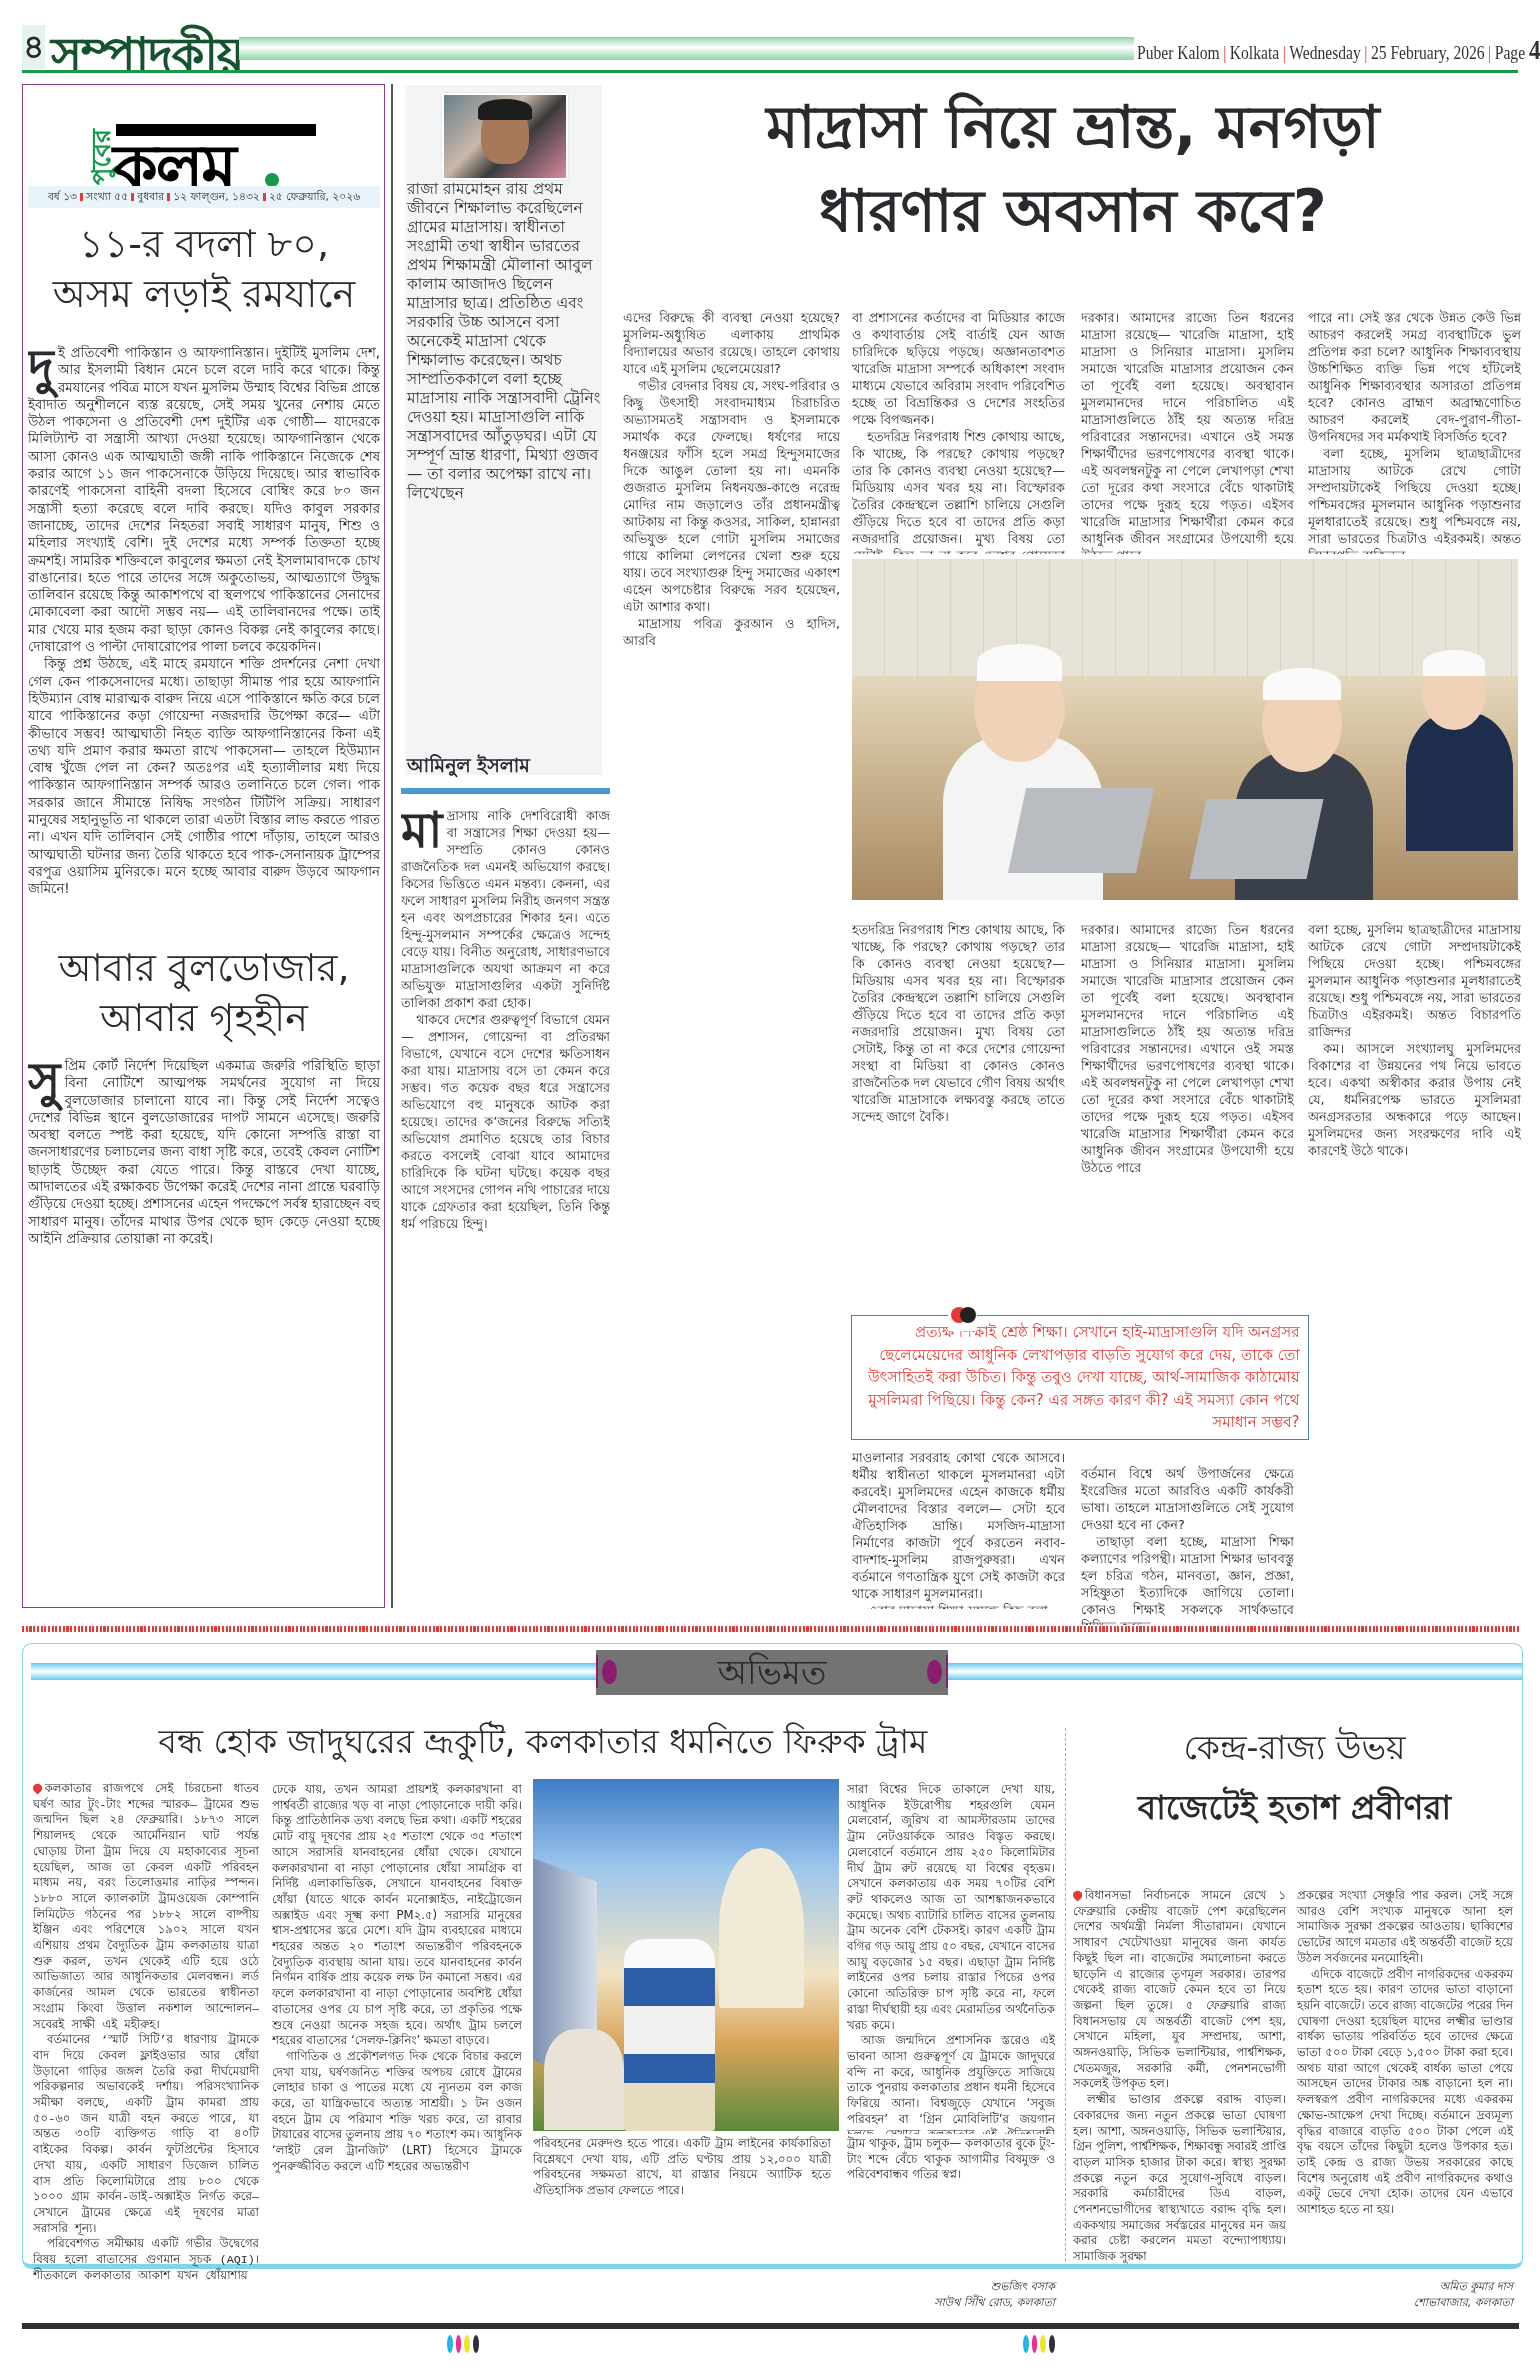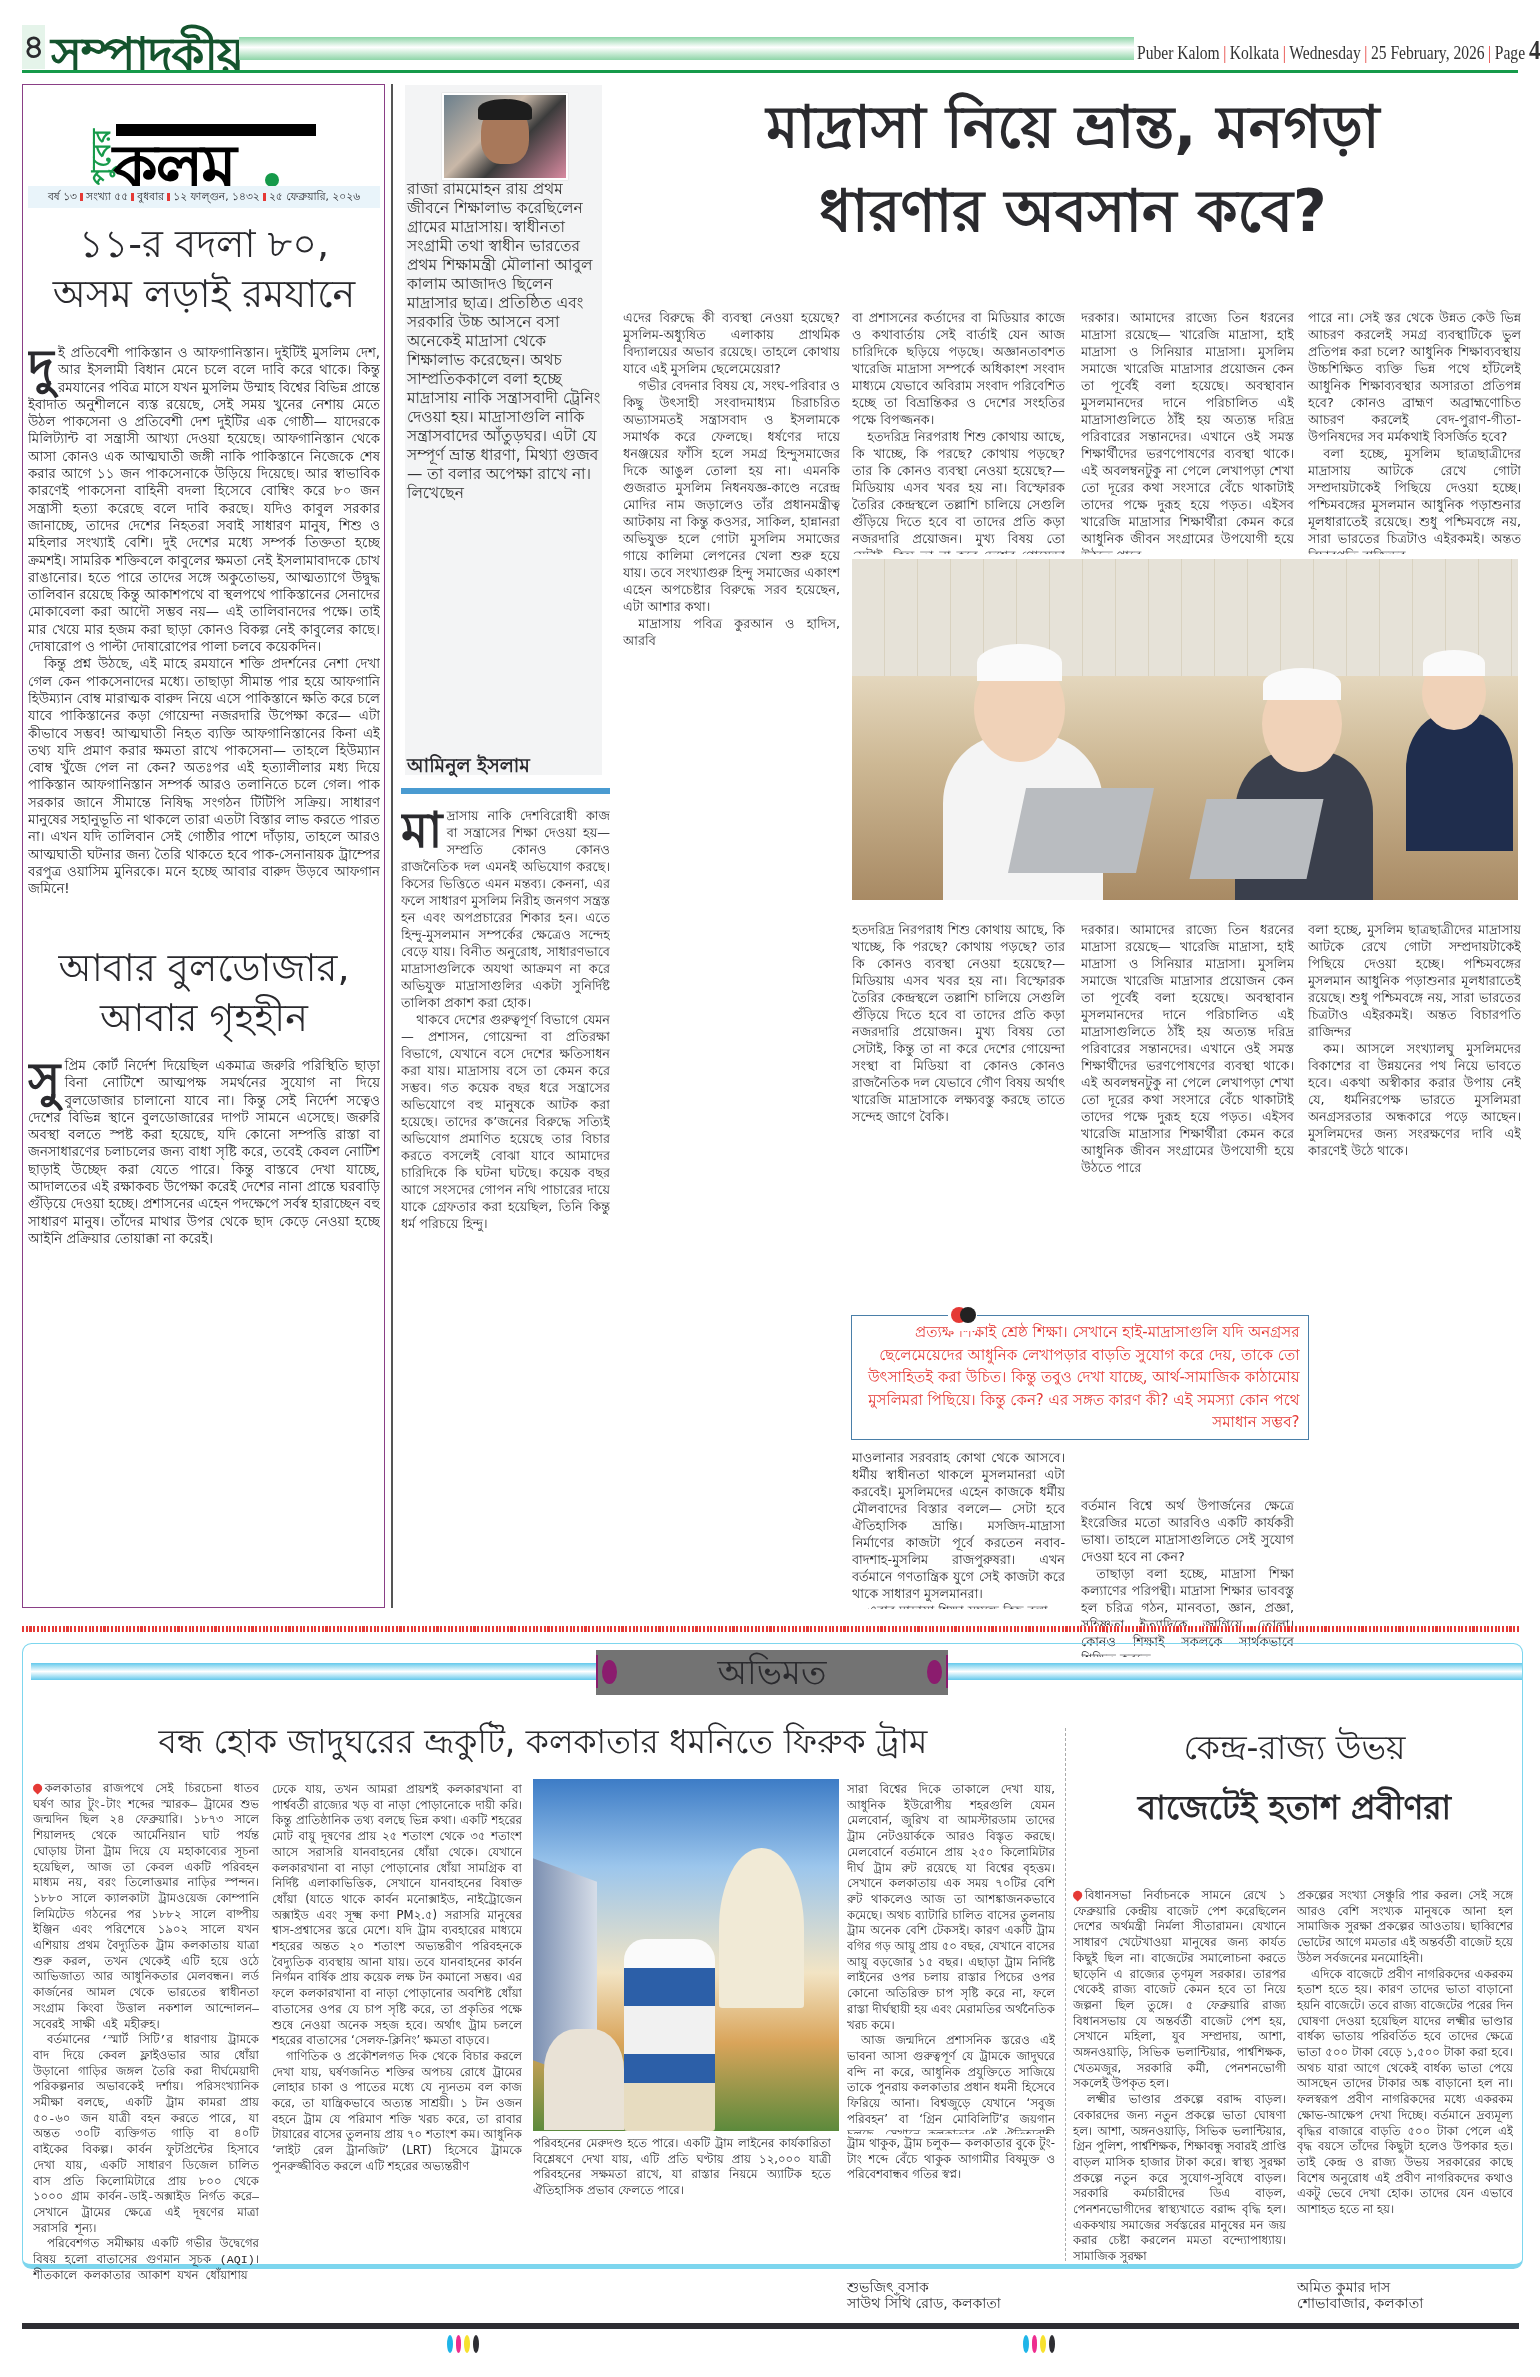--- a/index.html
+++ b/index.html
@@ -60,21 +60,21 @@
   .orn .d{position:absolute;top:4.3px;width:15px;height:24.5px;background:#8b1c6e;border-radius:50%;}
   .orn .p{position:absolute;top:0;width:2.1px;height:33px;background:#8b1c6e;}
   .bh{font-size:33px;line-height:43px;font-family:"DejaVu Sans",sans-serif;color:#2a2a2e;}
   .dashv{left:1065px;top:1728px;width:0;height:533px;border-left:1.1px dashed #aaa;}
   .tram{left:533px;top:1779px;width:306px;height:352px;background:linear-gradient(180deg,#3d7cc6 0%,#9cc6ec 25%,#f2e4c4 55%,#d9a45a 75%,#5c8a3c 100%);overflow:hidden;}
   .tram .bridge{position:absolute;left:0;top:91px;width:64px;height:202px;background:linear-gradient(90deg,#7b8fb1,#d6dde8);transform:skewY(20deg);}
   .tram .dome{position:absolute;left:186px;top:69px;width:85px;height:160px;background:#f1ead6;border-radius:50% 50% 3.2px 3.2px;}
   .tram .car{position:absolute;left:91px;top:160px;width:91px;height:192px;background:linear-gradient(180deg,#fafafa 0 15%,#2c5fa8 15% 35%,#f1f1f1 35% 60%,#2c5fa8 60% 75%,#e7dcc0 75%);border-radius:21px 21px 3.2px 3.2px;}
   .tram .man{position:absolute;left:10.7px;top:250px;width:80px;height:101px;background:#e9e2d6;border-radius:40% 40% 0 0;}
   .reddot{display:inline-block;width:8.5px;height:8.5px;border-radius:50% 50% 50% 0;background:#e53935;margin-right:3.2px;transform:rotate(-45deg);}
-  .sig{font-size:14px;line-height:16px;text-align:left;font-family:"DejaVu Sans",sans-serif;}
+  .sig{font-size:11px;line-height:16px;text-align:right;font-family:"DejaVu Sans",sans-serif;font-style:italic;}
   .foot-bar{left:22.4px;top:2323px;width:1497px;height:6.4px;background:#2e2e33;}
   .reg{position:absolute;top:2335px;}
   .reg span{display:inline-block;width:5.9px;height:18px;border-radius:50%;margin-right:2.7px;}
 </style>
 </head>
 <body>
 
 <div class="abs hdr-num">৪</div>
 <div class="abs hdr-sec">সম্পাদকীয়</div>
 <div class="abs hdr-band"></div>
@@ -176,21 +176,21 @@
 </div>
 <div class="abs callout-logo">
     <span class="r"></span>
     <span class="k"></span>
   </div>
 
 <div class="abs body col" style="left:852px;top:1449px;width:213px;height:160px;overflow:hidden;">
   <p class="first">মাওলানার সরবরাহ কোথা থেকে আসবে। ধর্মীয় স্বাধীনতা থাকলে মুসলমানরা এটা করবেই। মুসলিমদের এহেন কাজকে ধর্মীয় মৌলবাদের বিস্তার বললে— সেটা হবে ঐতিহাসিক ভ্রান্তি। মসজিদ-মাদ্রাসা নির্মাণের কাজটা পূর্বে করতেন নবাব-বাদশাহ-মুসলিম রাজপুরুষরা। এখন বর্তমানে গণতান্ত্রিক যুগে সেই কাজটা করে থাকে সাধারণ মুসলমানরা।</p>
   <p>এবার মাদ্রাসা শিক্ষা সম্বন্ধে কিছু বলা</p>
 </div>
-<div class="abs body col" style="left:1081px;top:1497px;width:213px;height:160px;overflow:hidden;">
+<div class="abs body col" style="left:1081px;top:1465px;width:213px;height:160px;overflow:hidden;">
   <p class="first">বর্তমান বিশ্বে অর্থ উপার্জনের ক্ষেত্রে ইংরেজির মতো আরবিও একটি কার্যকরী ভাষা। তাহলে মাদ্রাসাগুলিতে সেই সুযোগ দেওয়া হবে না কেন?</p>
   <p>তাছাড়া বলা হচ্ছে, মাদ্রাসা শিক্ষা কল্যাণের পরিপন্থী। মাদ্রাসা শিক্ষার ভাববস্তু হল চরিত্র গঠন, মানবতা, জ্ঞান, প্রজ্ঞা, সহিষ্ণুতা ইত্যাদিকে জাগিয়ে তোলা। কোনও শিক্ষাই সকলকে সার্থকভাবে শিক্ষিত করতে</p>
 </div>
 
 <div class="abs red-dash"></div>
 
 <div class="abs bbox"></div>
 <div class="abs op-band"></div>
 <div class="abs op-title-wrap">
   <div class="orn" style="left:0;">

